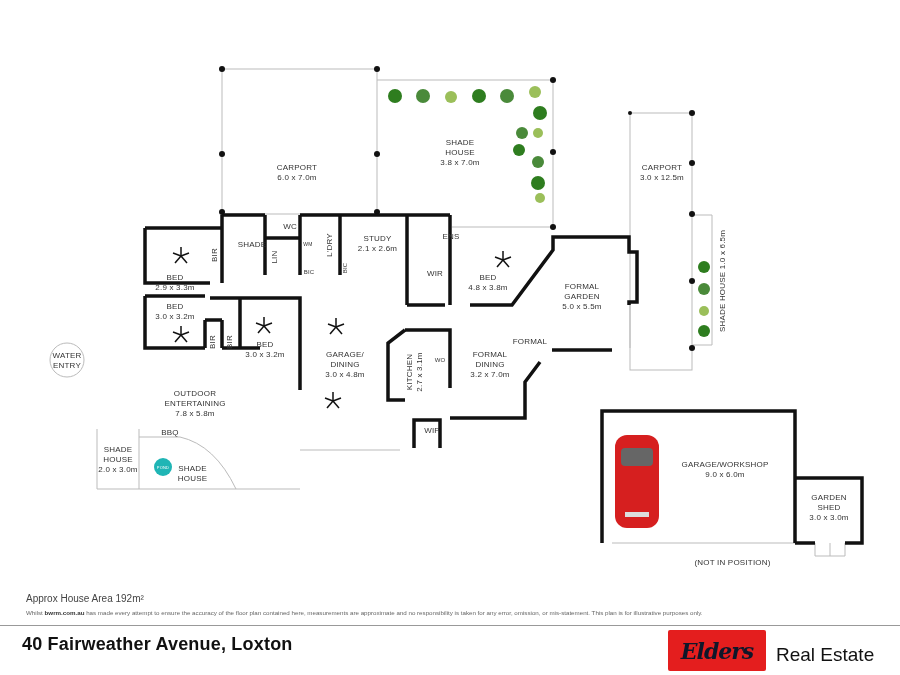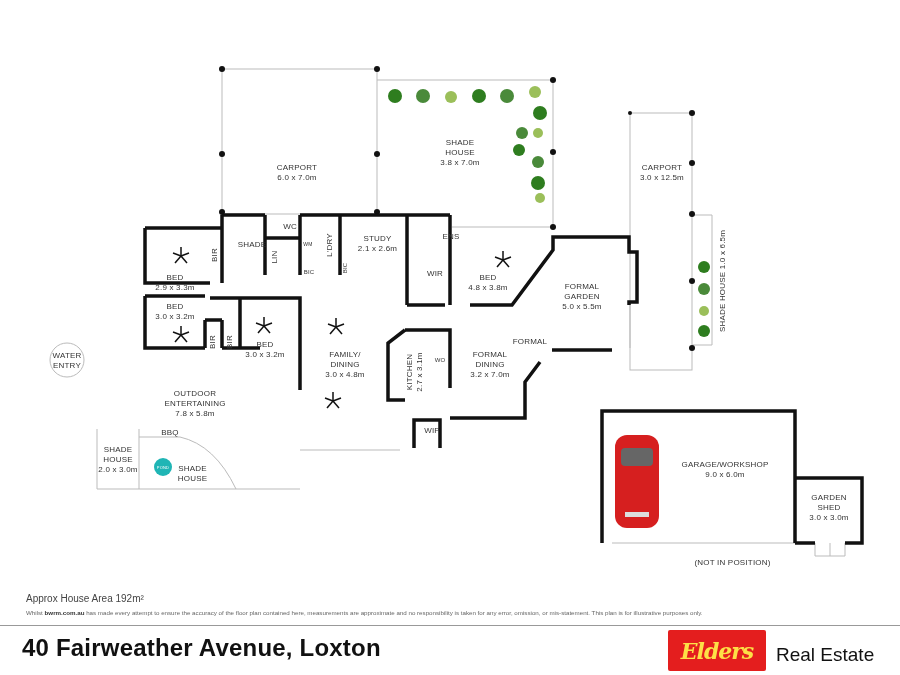--- a/index.html
+++ b/index.html
@@ -5,23 +5,23 @@
   html,body{margin:0;padding:0;background:#fff;}
   body{width:900px;height:675px;position:relative;overflow:hidden;font-family:"Liberation Sans",sans-serif;color:#222;}
   #plan{position:absolute;left:0;top:0;width:900px;height:590px;}
   .lbl{position:absolute;text-align:center;font-size:8px;line-height:10px;color:#333;letter-spacing:.2px;white-space:nowrap;}
   .lbl span{display:block;}
   .vert{transform:rotate(-90deg);transform-origin:center center;}
   #area{position:absolute;left:26px;top:593px;font-size:10px;color:#444;}
   #disclaimer{position:absolute;left:26px;top:609px;font-size:6.2px;color:#666;white-space:nowrap;}
   #disclaimer b{color:#333;}
   #divider{position:absolute;left:0;top:625px;width:900px;height:1px;background:#999;}
-  #address{position:absolute;left:22px;top:634px;font-size:24px;font-weight:bold;color:#111;letter-spacing:.2px;}
+  #address{position:absolute;left:22px;top:634px;font-size:18px;font-weight:bold;color:#111;letter-spacing:.2px;}
   #logo-box{position:absolute;left:668px;top:630px;width:98px;height:41px;background:#e41e1e;border-radius:2px;display:flex;align-items:center;justify-content:center;}
-  #logo-box span{color:#fde047;font-family:"DejaVu Serif",serif;font-style:italic;font-weight:bold;font-size:22px;letter-spacing:-1px;}
+  #logo-box span{color:#0f172a;font-family:"DejaVu Serif",serif;font-style:italic;font-weight:bold;font-size:22px;letter-spacing:-1px;}
   #logo-text{position:absolute;left:776px;top:644px;font-size:19px;color:#111;}
 </style>
 </head>
 <body>
 
 <div id="plan">
   <svg width="900" height="590" viewBox="0 0 900 590">
     <g fill="none" stroke="#bbb" stroke-width="1">
 
       <rect x="222" y="69" width="155" height="145"></rect>
@@ -266,21 +266,21 @@
       <span>KITCHEN</span>
       <span>2.7 x 3.1m</span>
     </div>
   <div class="lbl" style="left:432px;top:355px;width:16px;font-size:6px">
       <span>WO</span>
     </div>
   <div class="lbl" style="left:417px;top:426px;width:30px">
       <span>WIP</span>
     </div>
   <div class="lbl" style="left:315px;top:350px;width:60px">
-      <span>FAMILY/</span>
+      <span>GARAGE/</span>
       <span>DINING</span>
       <span>3.0 x 4.8m</span>
     </div>
   <div class="lbl" style="left:47px;top:351px;width:40px">
       <span>WATER</span>
       <span>ENTRY</span>
     </div>
   <div class="lbl" style="left:155px;top:389px;width:80px">
       <span>OUTDOOR</span>
       <span>ENTERTAINING</span>

